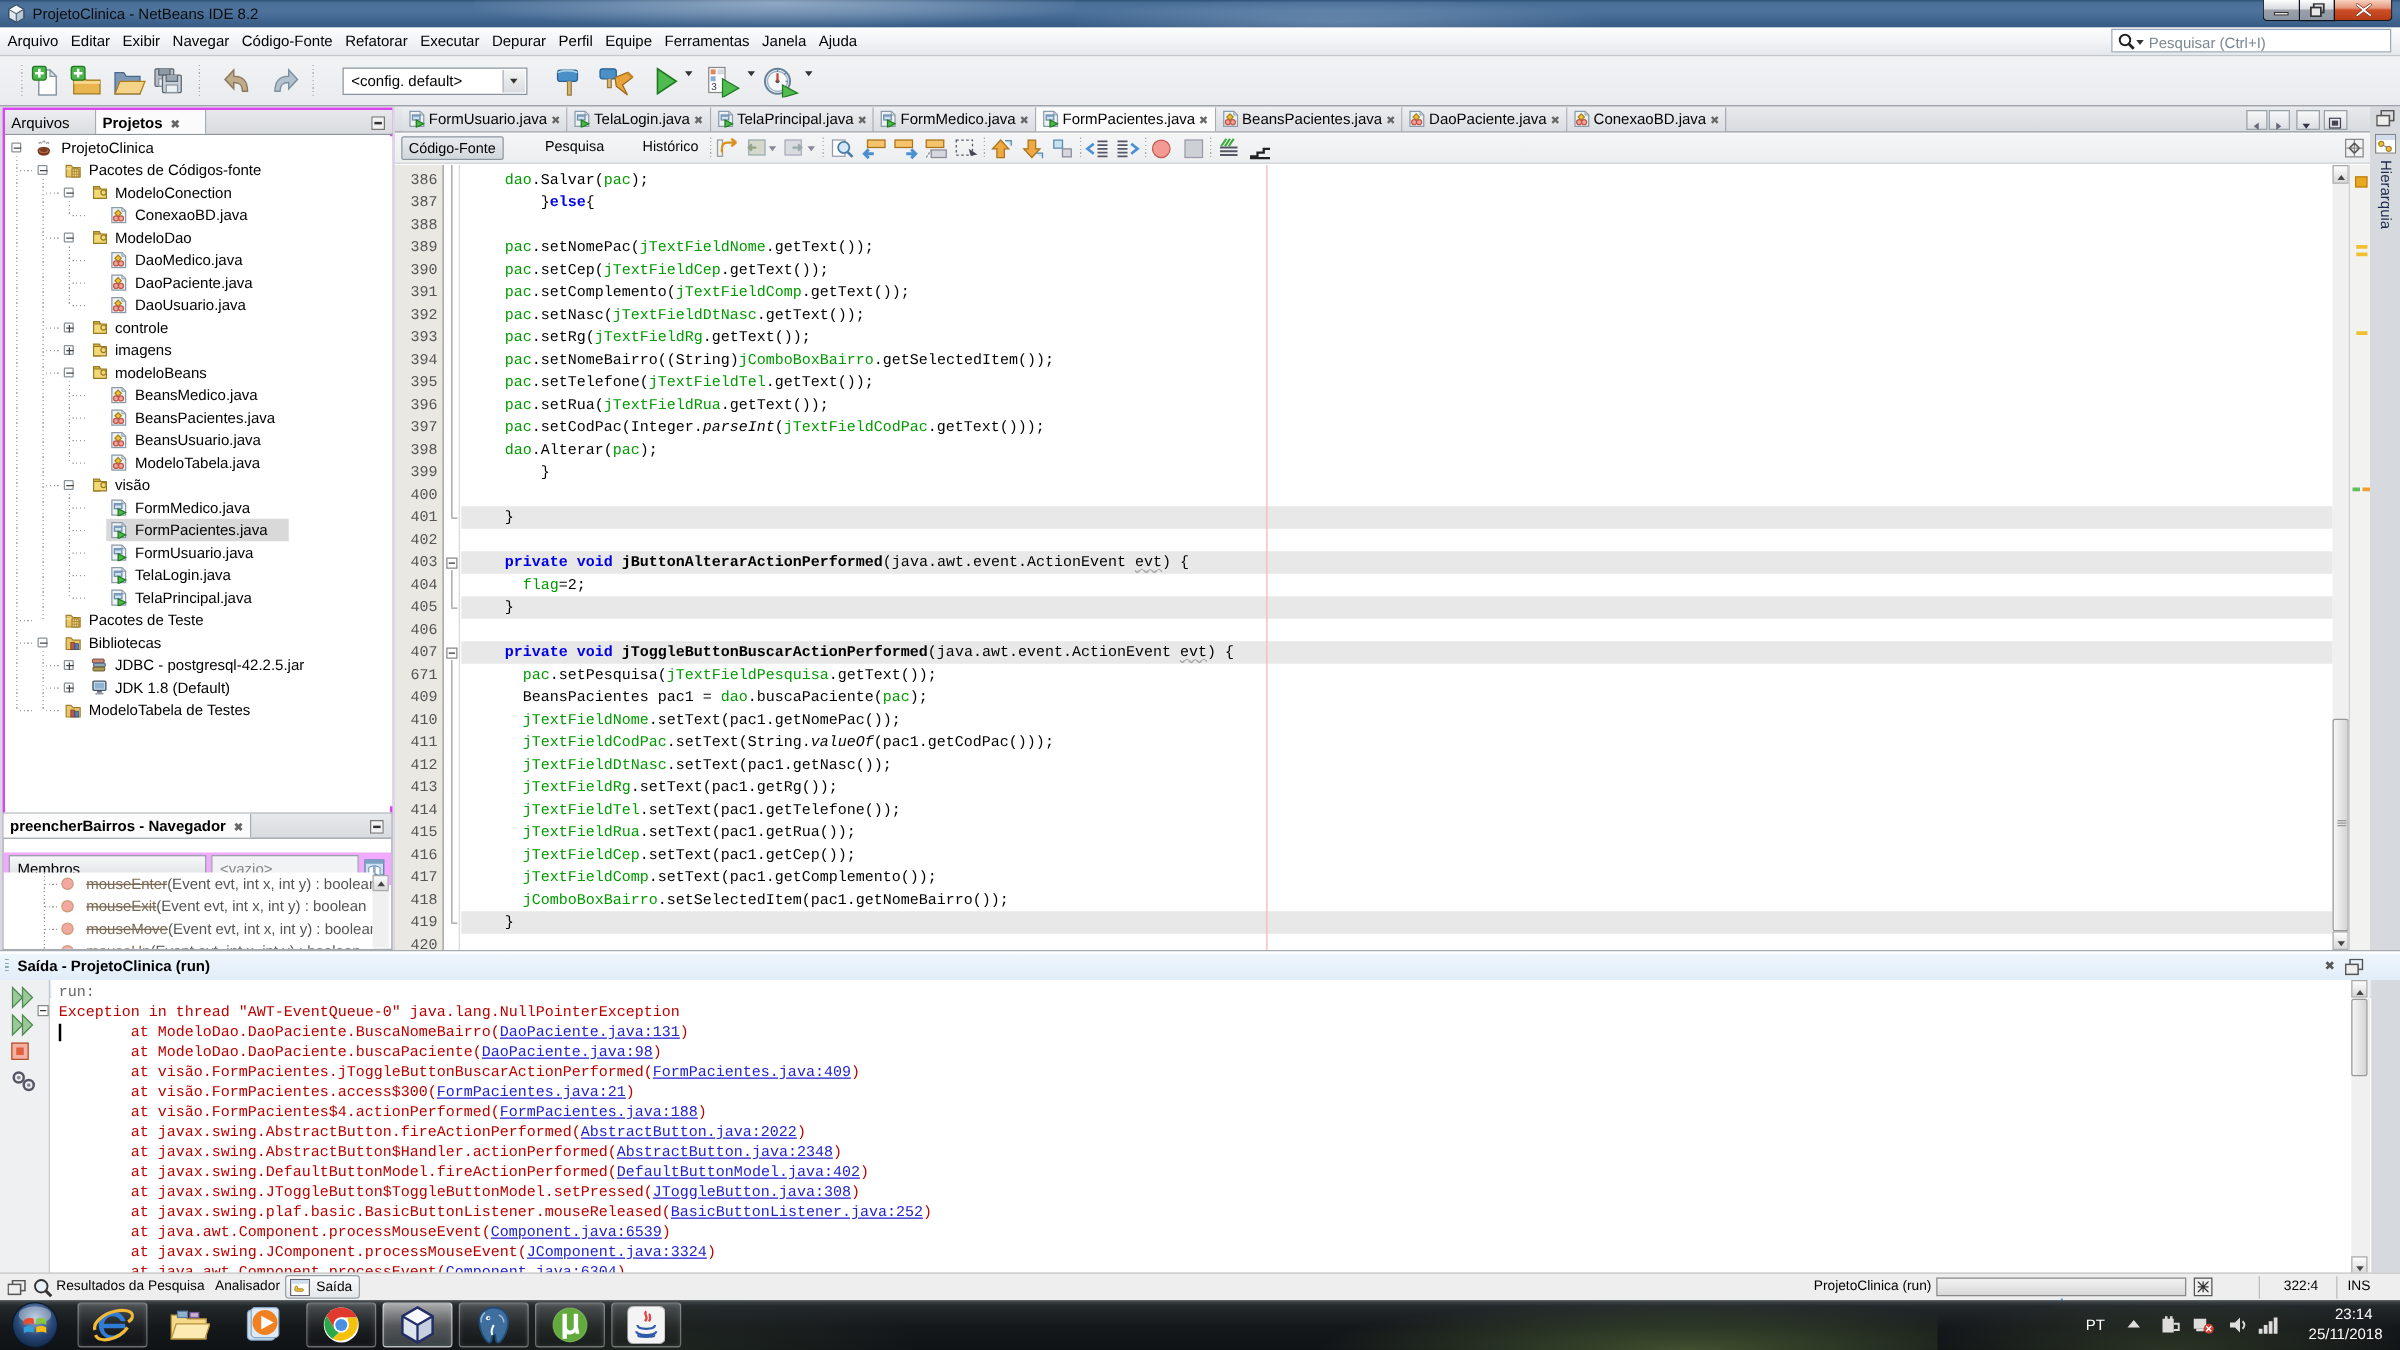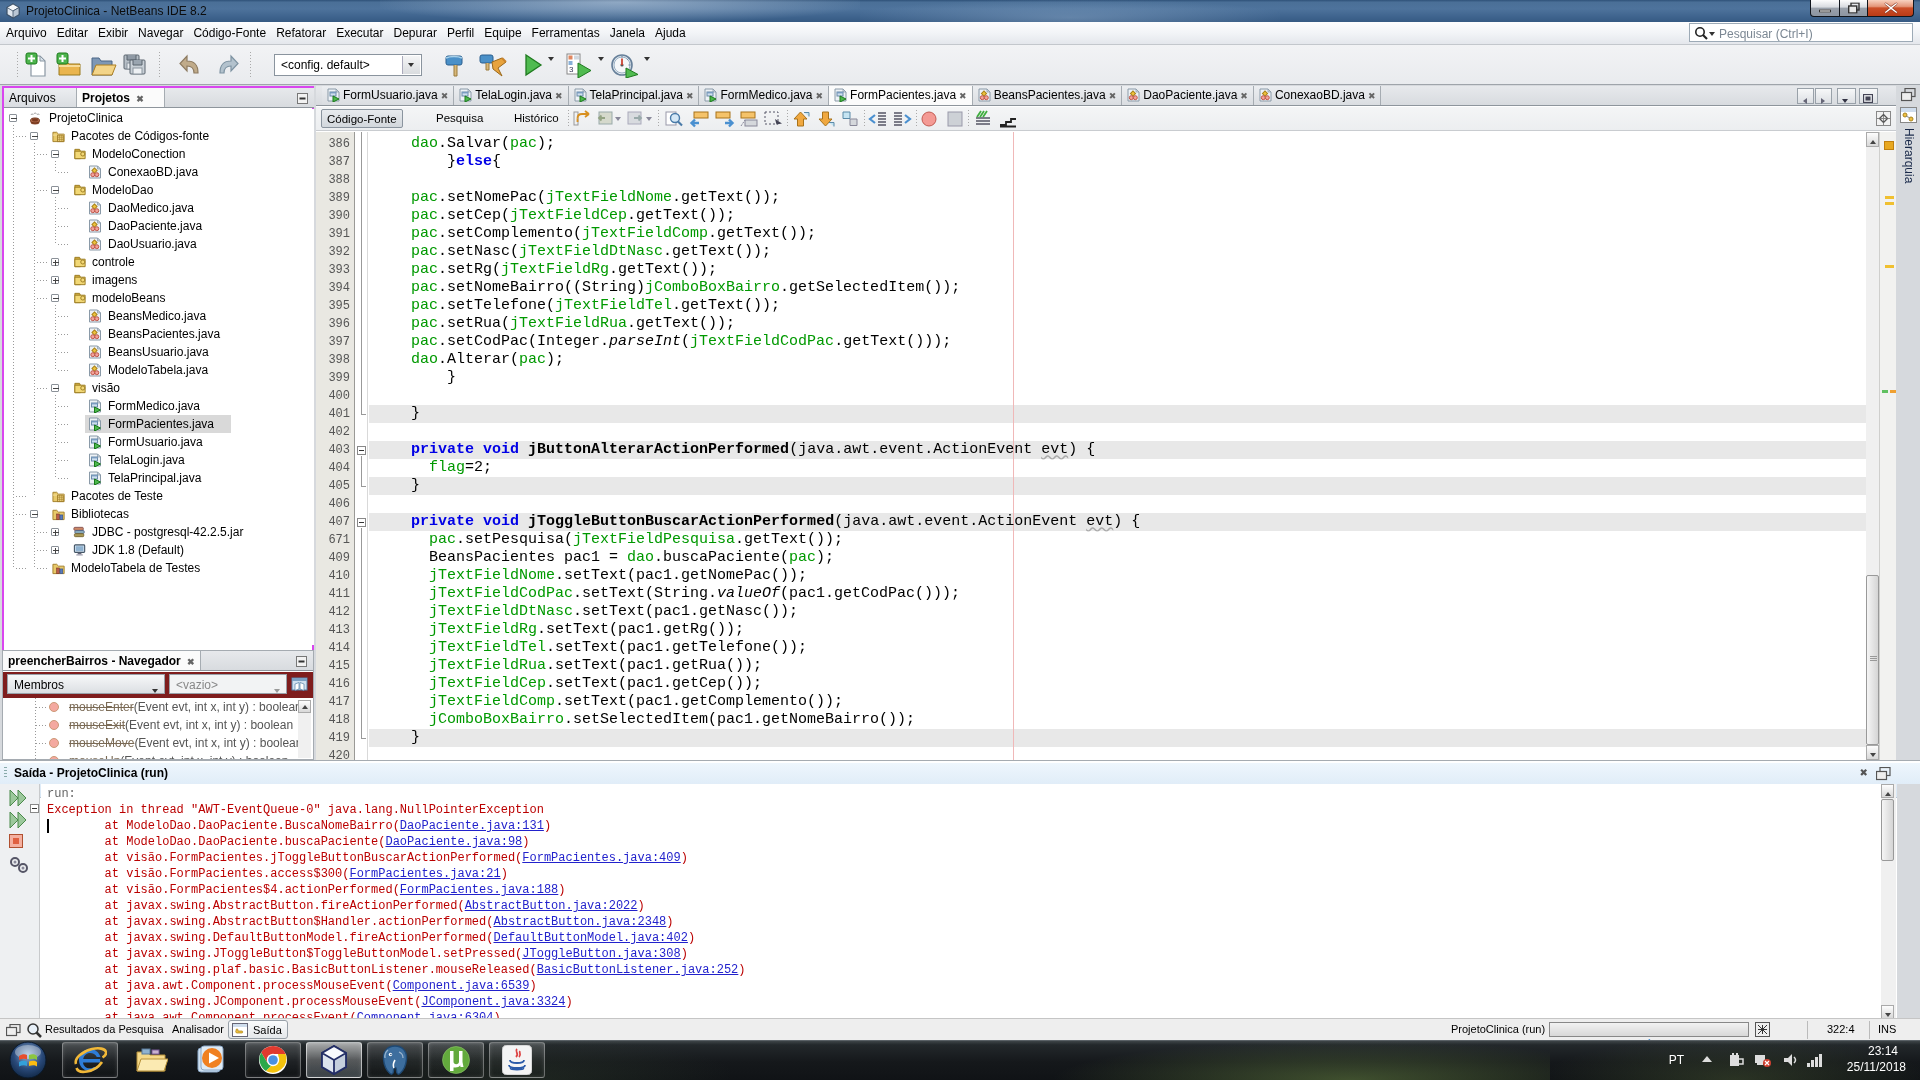--- a/index.html
+++ b/index.html
@@ -45,36 +45,36 @@
 .trow { position:relative; height:18px; line-height:18px; white-space:nowrap; }
 .trow .lbl { position:absolute; top:0; }
 .ticon { position:absolute; top:2px; width:14px; height:14px; }
 .ebox { position:absolute; top:5px; width:8px; height:8px; border:1px solid #8b9198; background:#fff; border-radius:1px; }
 .ebox:before { content:""; position:absolute; left:1px; top:3px; width:6px; height:1px; background:#444; }
 .ebox.plus:after { content:""; position:absolute; left:3px; top:1px; width:1px; height:6px; background:#444; }
 .sel { position:absolute; background:#d9d9d9; height:18px; }
 
 #navpanel { position:absolute; left:2px; top:650px; width:312px; height:110px; border:1px solid #a5abb1; background:#fff; }
 #navtabs { position:absolute; left:0; top:0; width:310px; height:20px; }
-#navtoolbar { position:absolute; left:0; top:21px; width:310px; height:26px; background:#7f1d1d; }
+#navtoolbar { position:absolute; left:0; top:31px; width:310px; height:26px; background:#f0abfc; }
 .combo { position:relative; display:inline-block; height:20px; border:1px solid #99a1a9; background:linear-gradient(180deg,#f7f8f9,#dcdfe3); font-size:12px; padding:3px 0 0 6px; vertical-align:top;}
 #navlist { position:absolute; left:0; top:47px; width:296px; height:61px; background:#fff; overflow:hidden; }
 .nrow { position:relative; height:18px; line-height:18px; font-size:12px; color:#555; white-space:nowrap; }
 .ncircle { position:absolute; left:46px; top:4px; width:10px; height:10px; border-radius:50%; background:#f4a9a0; border:1px solid #c97; }
 .nrow .strike { text-decoration:line-through; color:#7a6a55; }
 
 #editor { position:absolute; left:316px; top:86px; width:1580px; height:674px; background:#fff; }
 #etabs { position:absolute; left:0; top:0; width:1580px; height:20px; }
 #etabs .tab { padding-top:2px;text-align:right; }
 #etoolbar { position:absolute; left:0; top:21px; width:1580px; height:24px; background:linear-gradient(180deg,#f4f5f6,#eceef0); border-bottom:1px solid #c9ccd0; }
 #codearea { position:absolute; left:0; top:46px; width:1580px; height:628px; background:#fff; overflow:hidden; }
 #gutter { position:absolute; left:0; top:0; padding-top:3px; width:39px; height:628px; background:#e9e8e2; border-right:1px solid #9a9a96; color:#555; font-family:"Liberation Mono",monospace; font-size:12px; text-align:right; padding-right:4px; }
 #gutter div { height:18px; line-height:18px; }
 #foldcol { position:absolute; left:40px; top:0; width:12px; height:628px; background:#fff; border-right:1px solid #d9d9d9; }
-#codetext { position:absolute; left:53px; top:3px; width:1497px; height:628px; font-family:"Liberation Mono",monospace; font-size:15px; line-height:18px; white-space:pre; padding-left:6px; }
+#codetext { position:absolute; left:53px; top:3px; width:1497px; height:628px; font-family:"Liberation Mono",monospace; font-size:12px; line-height:18px; white-space:pre; padding-left:6px; }
 .hl { position:absolute; left:53px; width:1497px; height:18px; background:#e8e8e8; }
 .marginline { position:absolute; left:697px; top:0; width:1px; height:628px; background:#f0b8b8; }
 .kw { color:#0000e6; font-weight:bold; }
 .fld { color:#009900; }
 .meth { font-weight:bold; }
 .ital { font-style:italic; }
 .evt { text-decoration:underline; text-decoration-style:wavy; text-decoration-color:#aaa; }
 
 #escroll { position:absolute; right:17px; top:0; width:13px; height:628px; background:#f0f0f0; }
 #estripe { position:absolute; right:0; top:0; width:17px; height:628px; background:#f2f2f0; border-left:1px solid #cfcfcd; }

